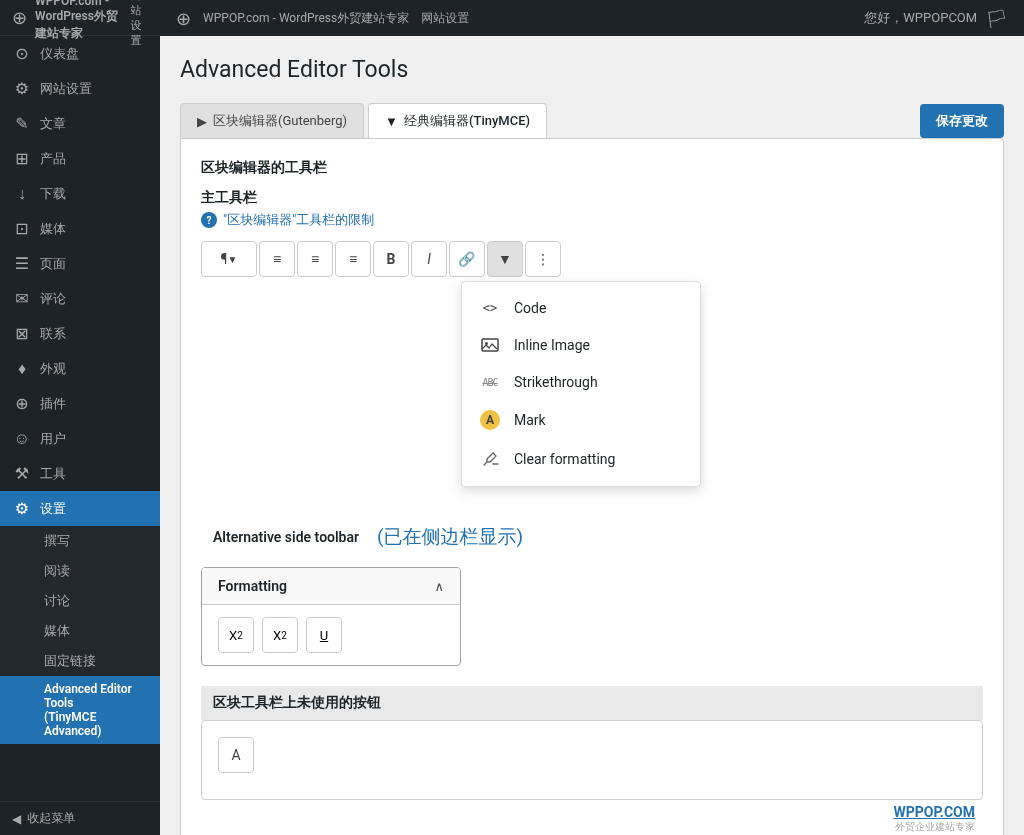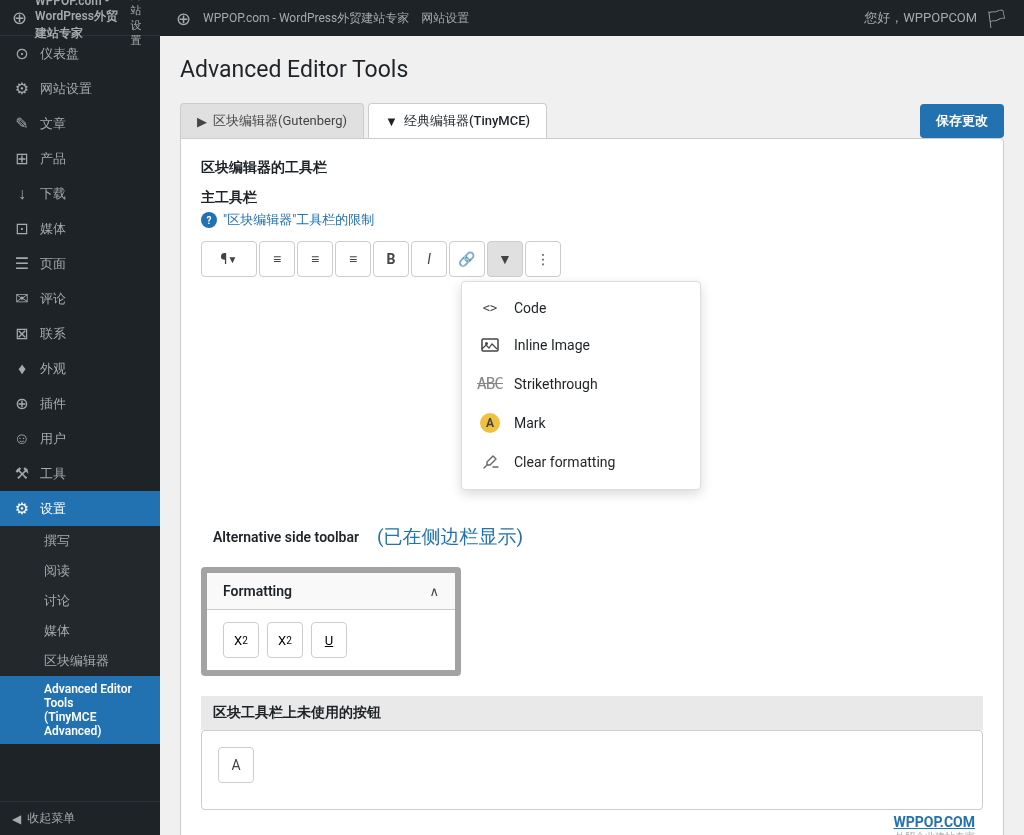--- a/index.html
+++ b/index.html
@@ -265,33 +265,33 @@
       width: 20px;
       height: 20px;
       border-radius: 50%;
       display: flex;
       align-items: center;
       justify-content: center;
       font-size: 12px;
       font-weight: 700;
     }
     .abc-icon {
-      font-size: 16px;
+      font-size: 10px;
       color: #888;
       text-decoration: line-through;
       font-family: monospace;
       letter-spacing: -1px;
     }
     .alt-toolbar-note {
       color: #2271b1;
       font-size: 19px;
     }
 
     .formatting-panel {
-      border: 6px solid #a3a3a3;
+      border: 1px solid #a3a3a3;
       border-radius: 4px;
       width: 260px;
       overflow: hidden;
     }
     .formatting-header {
       display: flex;
       align-items: center;
       justify-content: space-between;
       padding: 10px 16px;
       background: #f9f9f9;
@@ -419,21 +419,21 @@
     <div class="nav-item active">
       <span class="nav-icon">⚙</span>
       <span class="nav-label">设置</span>
     </div>
 
     <div class="sub-nav">
       <span class="sub-item">撰写</span>
       <span class="sub-item">阅读</span>
       <span class="sub-item">讨论</span>
       <span class="sub-item">媒体</span>
-      <span class="sub-item">区块编辑器</span>
+      <span class="sub-item">固定链接</span>
       <span class="sub-item active-plugin" style="white-space:pre-line; font-size:12px; padding-top:6px; padding-bottom:6px;">Advanced Editor Tools
 (TinyMCE Advanced)</span>
     </div>
   </div>
 
   <div class="collapse-menu">
     <span>◀</span>
     <span>收起菜单</span>
   </div>
 </div>

